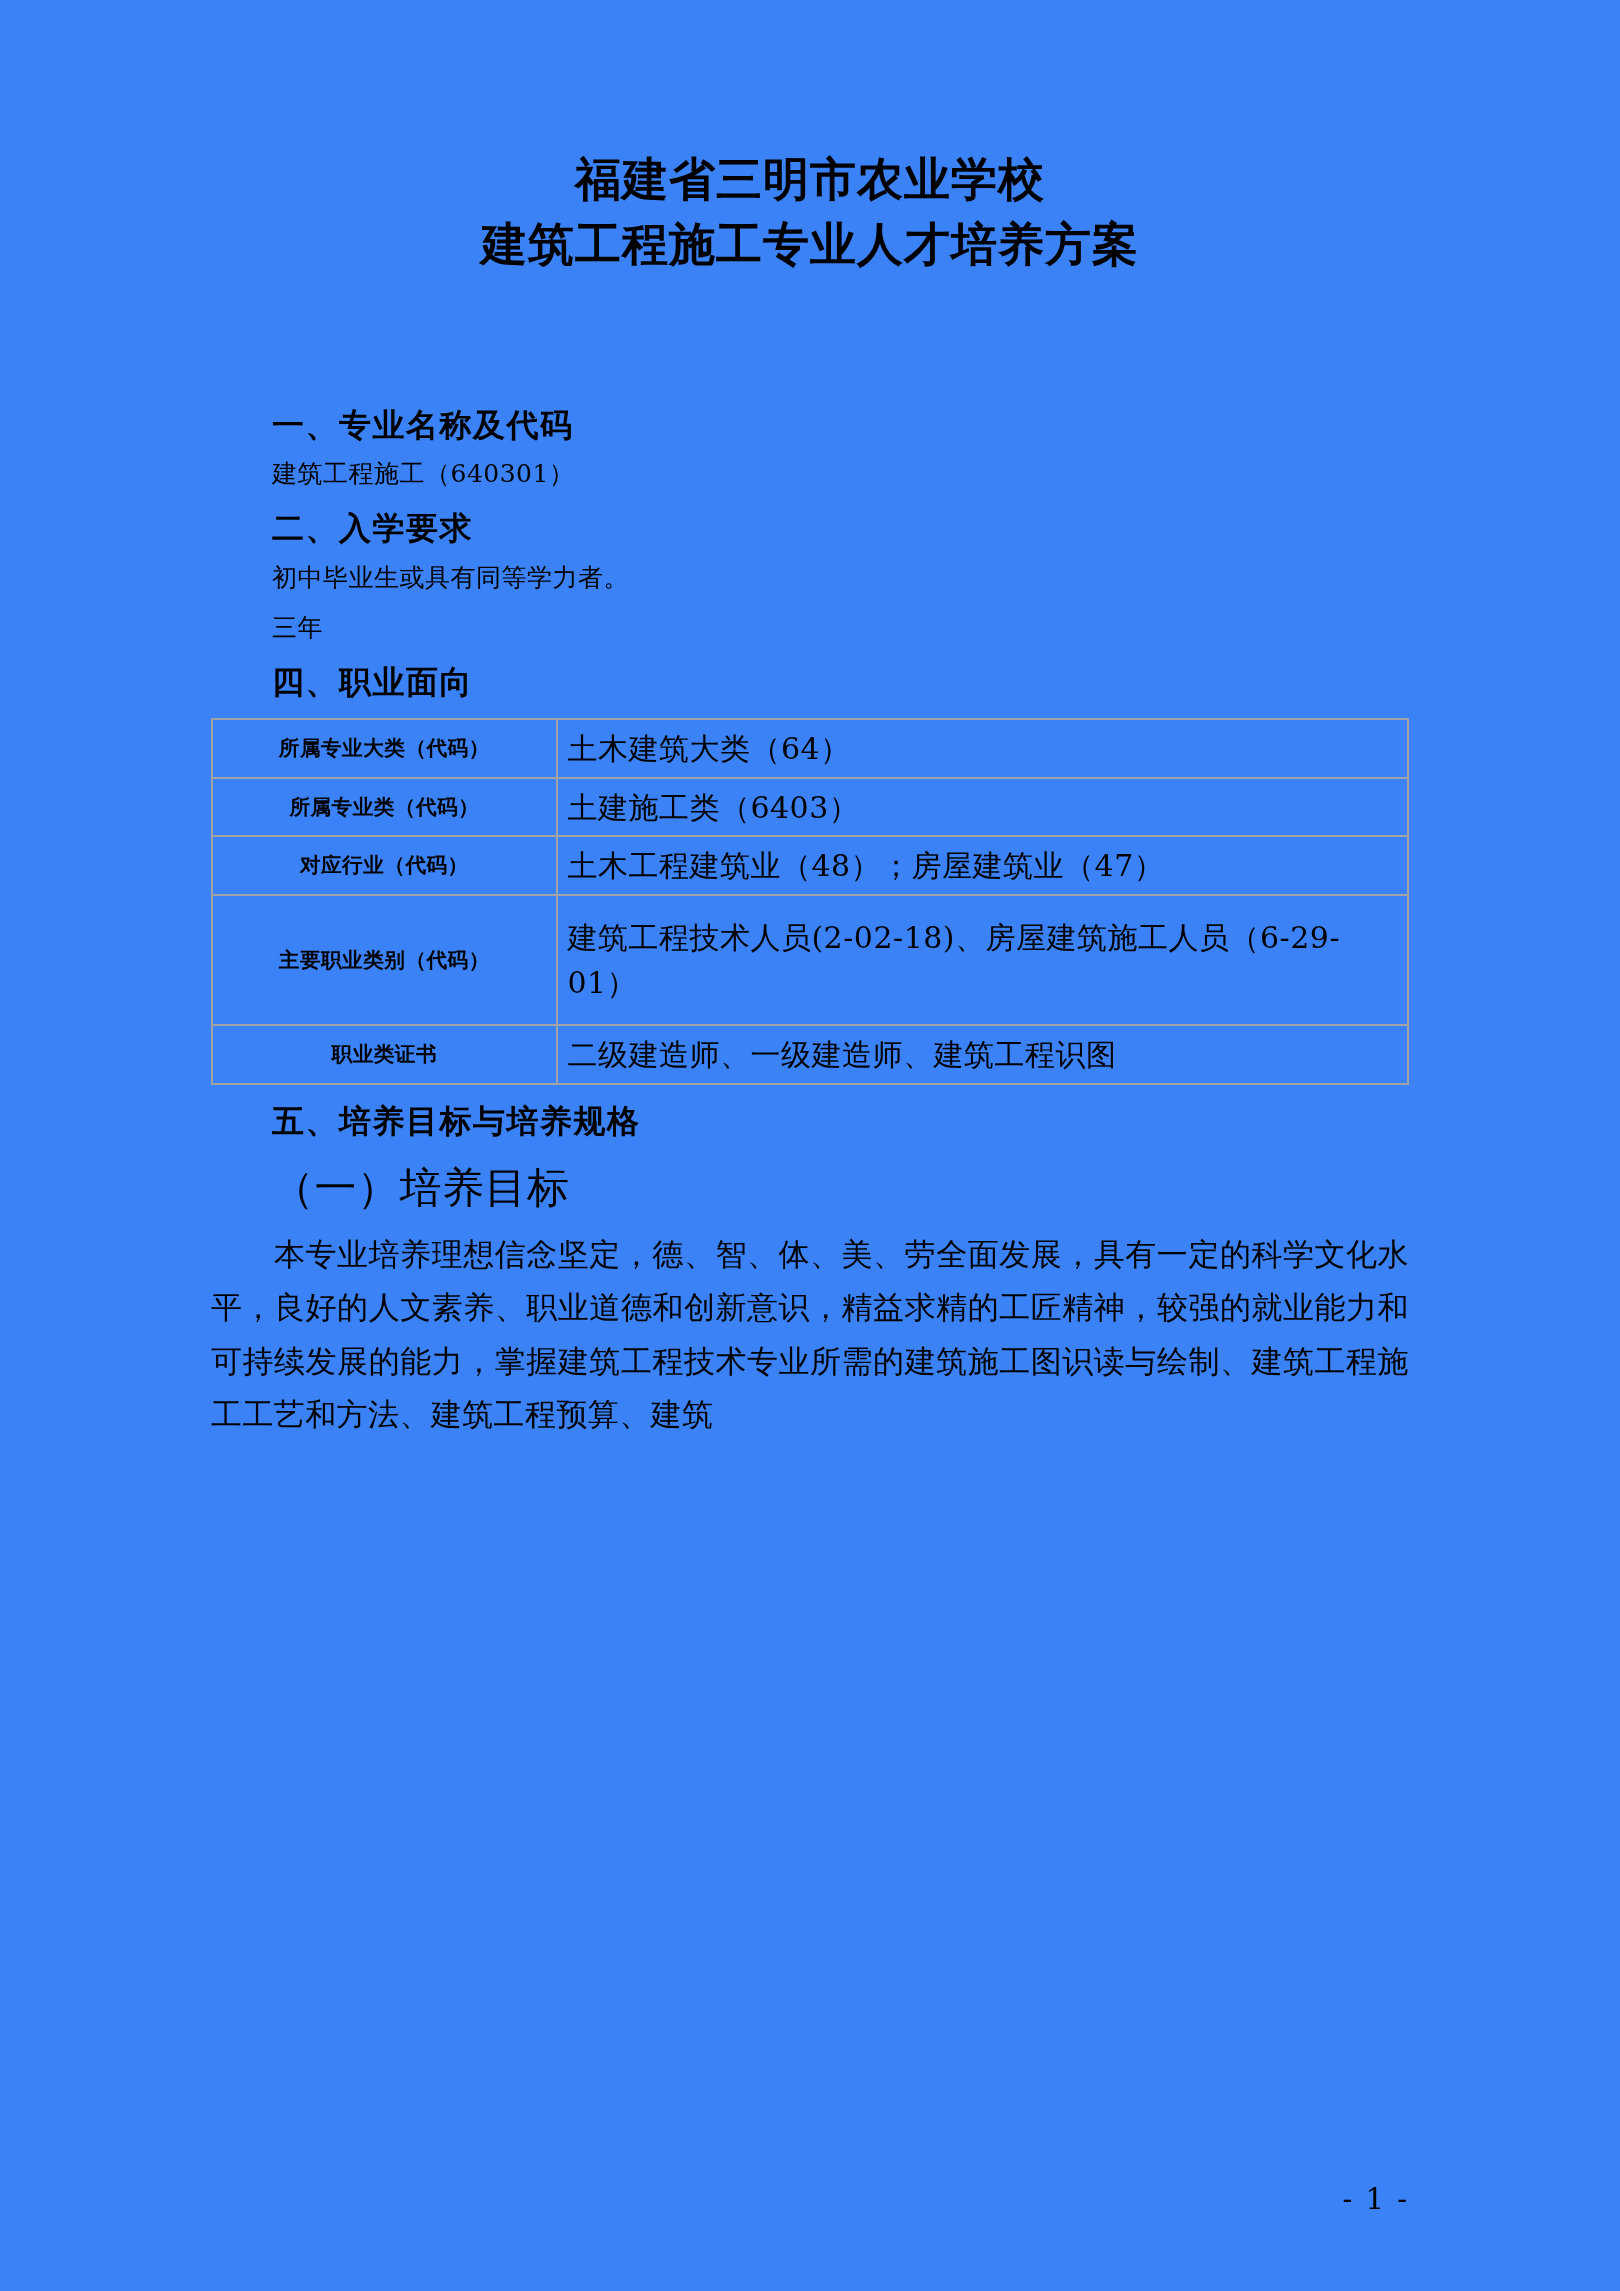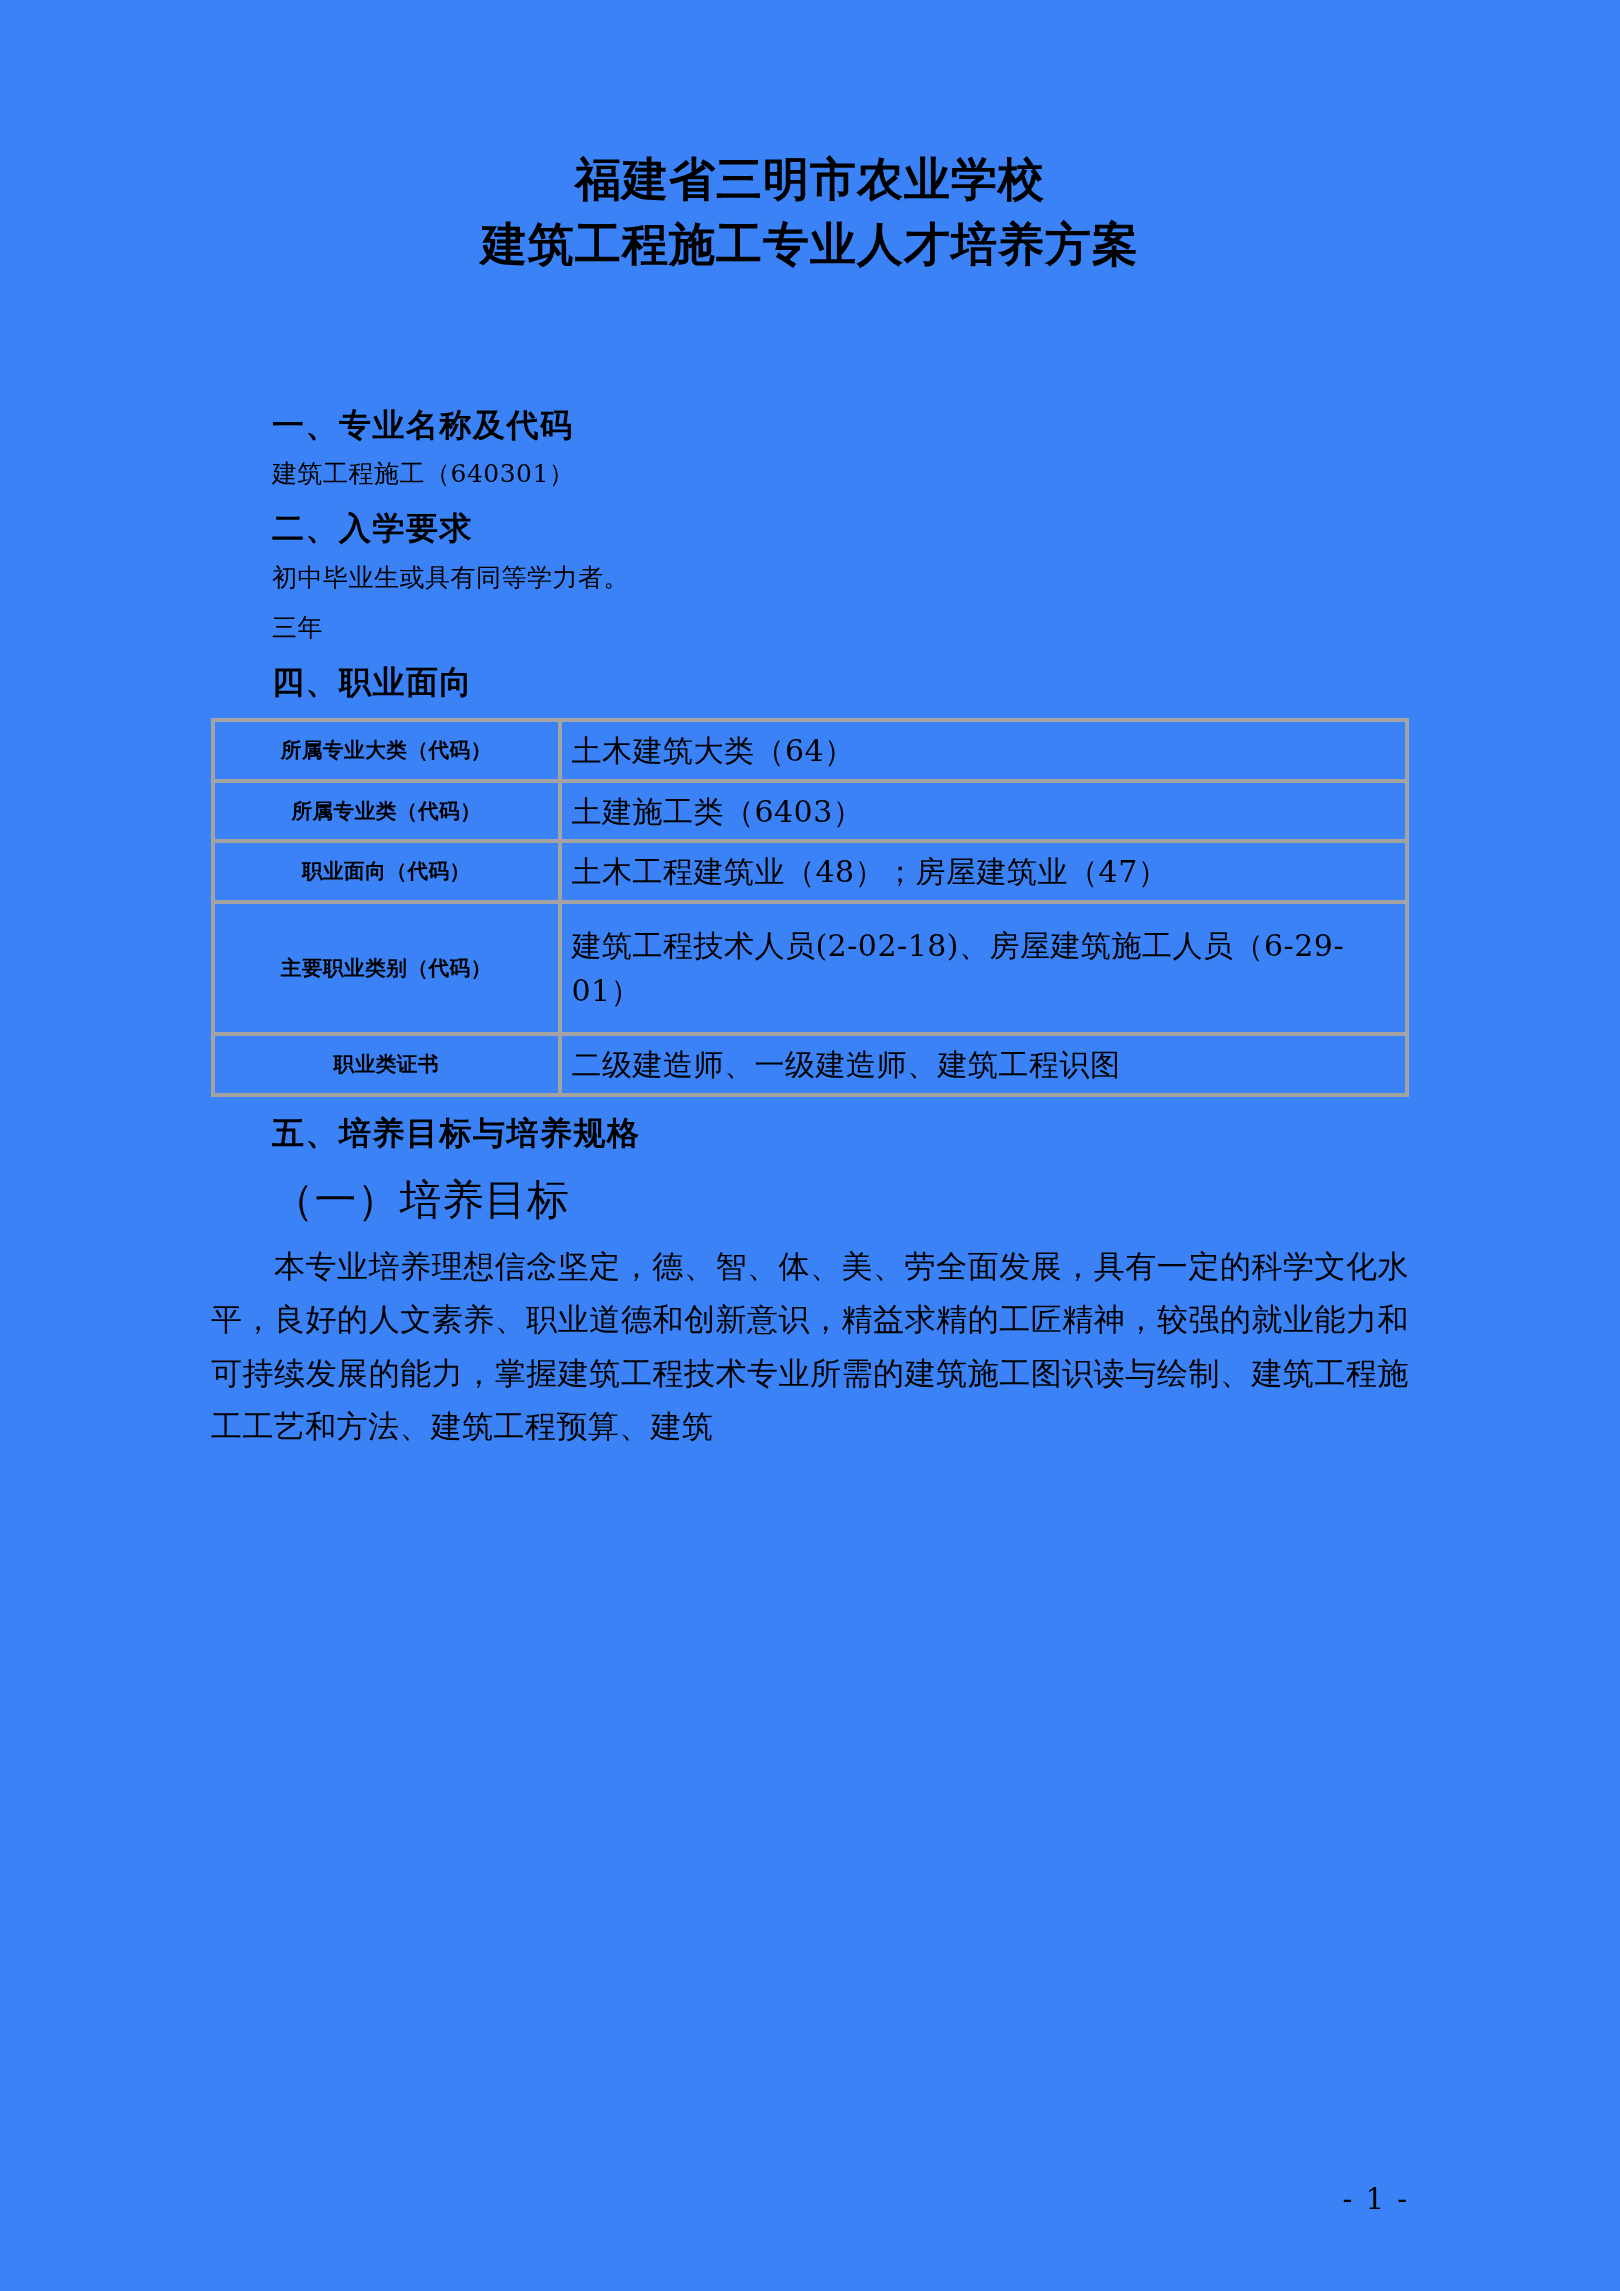--- a/index.html
+++ b/index.html
@@ -66,21 +66,21 @@
     padding-left: 61px;
     letter-spacing: 0.5px;
   }
   table.career-table {
     border-collapse: collapse;
     width: 100%;
     margin: 9.8px 0 11.8px 0;
     table-layout: fixed;
   }
   table.career-table td {
-    border: 4px solid #a3a3a3;
+    border: 2px solid #a3a3a3;
     padding: 5.9px 9.8px;
     vertical-align: middle;
   }
   td.col-label {
     width: 323px;
     text-align: center;
     font-family: "DejaVu Sans", "Liberation Sans", sans-serif;
     font-weight: bold;
     font-size: 20.6px;
     letter-spacing: 0.5px;
@@ -129,21 +129,21 @@
     <tbody>
       <tr>
         <td class="col-label">所属专业大类（代码）</td>
         <td class="col-value">土木建筑大类（64）</td>
       </tr>
       <tr>
         <td class="col-label">所属专业类（代码）</td>
         <td class="col-value">土建施工类（6403）</td>
       </tr>
       <tr>
-        <td class="col-label">职业面向（代码）</td>
+        <td class="col-label">对应行业（代码）</td>
         <td class="col-value">土木工程建筑业（48）；房屋建筑业（47）</td>
       </tr>
       <tr>
         <td class="col-label tall">主要职业类别（代码）</td>
         <td class="col-value tall">建筑工程技术人员(2-02-18)、房屋建筑施工人员（6-29-01）</td>
       </tr>
       <tr>
         <td class="col-label">职业类证书</td>
         <td class="col-value">二级建造师、一级建造师、建筑工程识图</td>
       </tr>

